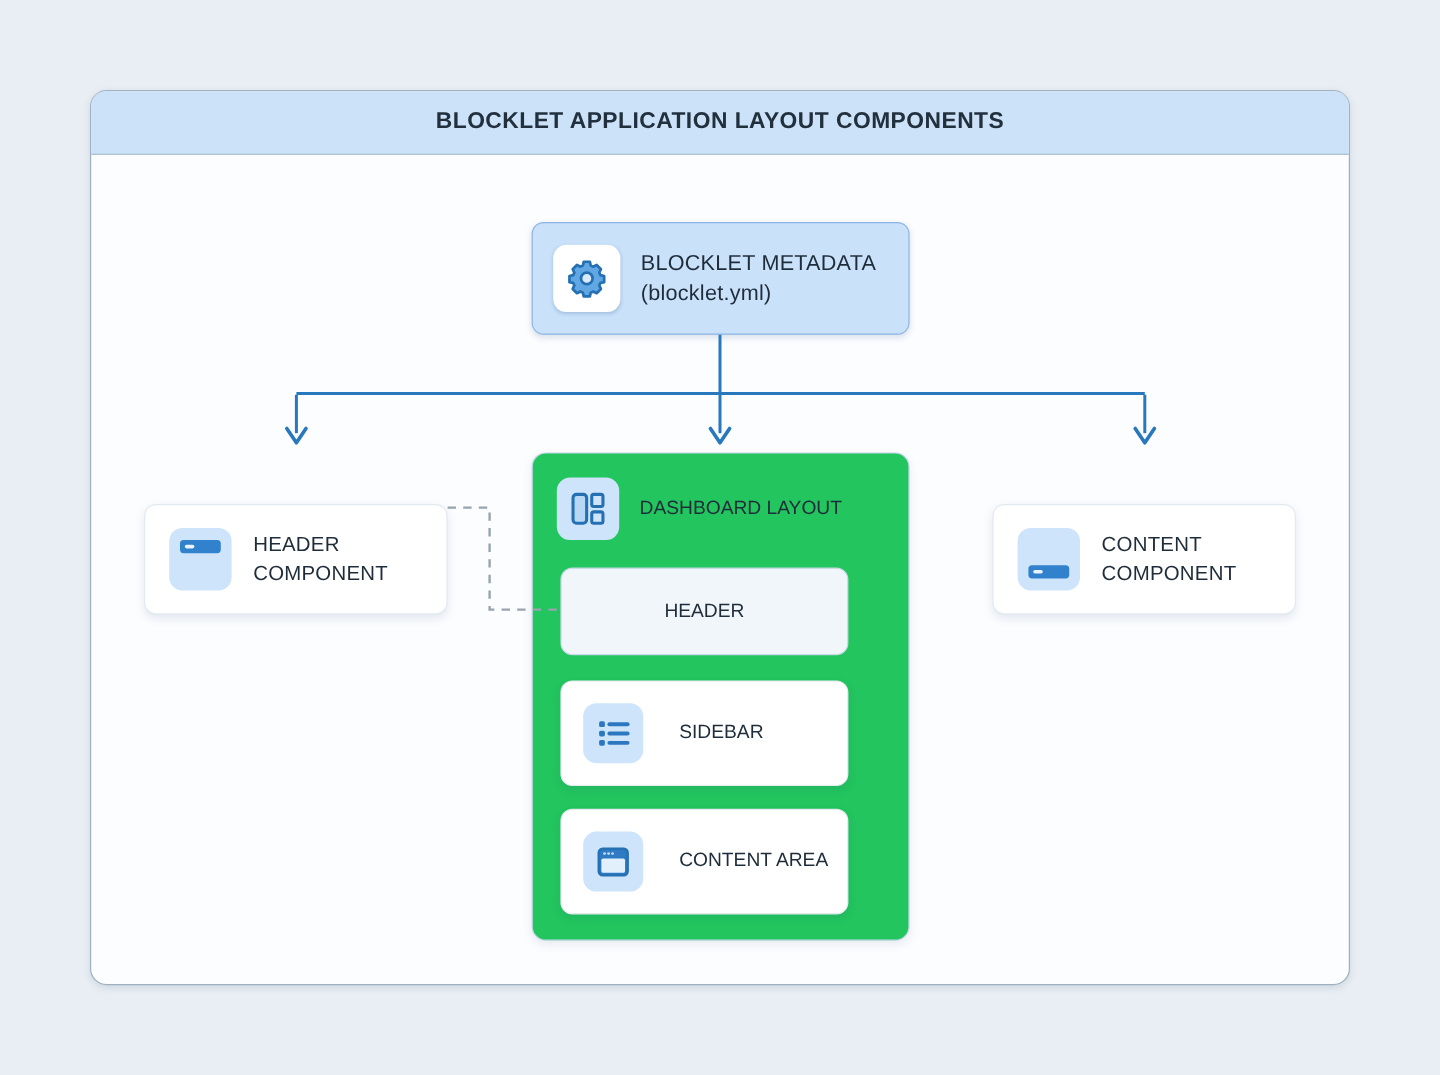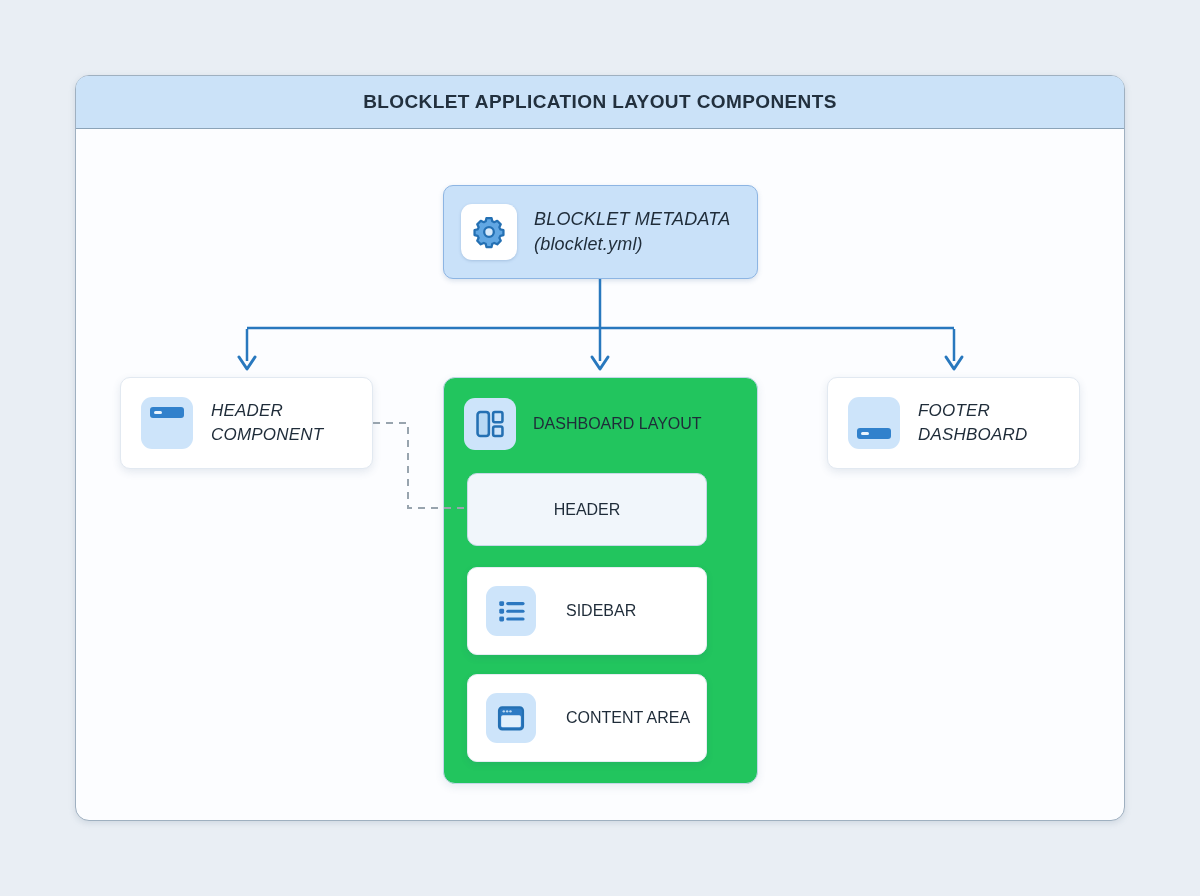--- a/index.html
+++ b/index.html
@@ -31,21 +31,21 @@
   .panel-title {
     font-size: 19px; font-weight: 700; letter-spacing: .4px; color: #22303e;
   }
 
   
   .node {
     position: absolute;
     display: flex; align-items: center;
     border-radius: 10px;
   }
-  .node .label { font-size: 17px; line-height: 24px; letter-spacing: .2px; color: #1f2c39; font-style: italic; }
+  .node .label { font-size: 17px; line-height: 24px; letter-spacing: .2px; color: #1f2c39; }
 
   
   .node-metadata {
     left: 443px; top: 185px; width: 315px; height: 94px;
     background: #c9e1f9;
     border: 1.5px solid #8db5e3;
     padding-left: 17px; gap: 17px;
     box-shadow: 0 2px 5px rgba(60,100,150,.18);
   }
   .node-metadata .label { font-size: 18px; line-height: 25px; }
@@ -60,21 +60,21 @@
     box-shadow: 0 1px 3px rgba(60,100,150,.25);
   }
   .tile-blue { width: 52px; height: 52px; background: #cde4fa; }
   .tile-blue-sm { width: 50px; height: 50px; background: #cde4fa; }
 
   
   .node-card {
     background: #ffffff;
     border: 1px solid #e2e9f1;
     box-shadow: 0 3px 8px rgba(50,80,120,.12);
-    padding-left: 20px; gap: 18px;
+    padding-left: 20px; gap: 18px; margin-top: 43px;
   }
   .node-header-comp { left: 120px; top: 377px; width: 253px; height: 92px; }
   .node-footer-comp { left: 827px; top: 377px; width: 253px; height: 92px; }
   .node-header-comp .label, .node-footer-comp .label { max-width: 130px; }
 
   
   .dashboard-group {
     position: absolute; left: 443px; top: 377px; width: 315px; height: 407px;
     background: #22c55e;
     border: 1.5px solid #c3d7e9;
@@ -152,21 +152,21 @@
     <div class="tile tile-blue">
       <div class="bar-glyph at-top"></div>
     </div>
     <div class="label">HEADER COMPONENT</div>
   </div>
 
   <div class="node node-card node-footer-comp">
     <div class="tile tile-blue">
       <div class="bar-glyph at-bottom"></div>
     </div>
-    <div class="label">FOOTER DASHBOARD</div>
+    <div class="label">CONTENT COMPONENT</div>
   </div>
 
   <div class="dashboard-group">
     <div class="dashboard-title-row">
       <div class="tile tile-blue">
         <svg class="icon" width="34" height="34" viewBox="0 0 24 24">
           <rect x="3.2" y="3.5" width="8" height="17" rx="2" fill="#b7d8f4" stroke="#2470b3" stroke-width="1.8"></rect>
           <rect x="14.2" y="3.5" width="6.6" height="7.2" rx="1.2" fill="none" stroke="#2470b3" stroke-width="1.8"></rect>
           <rect x="14.2" y="13.8" width="6.6" height="6.7" rx="1.2" fill="none" stroke="#2470b3" stroke-width="1.8"></rect>
         </svg>

